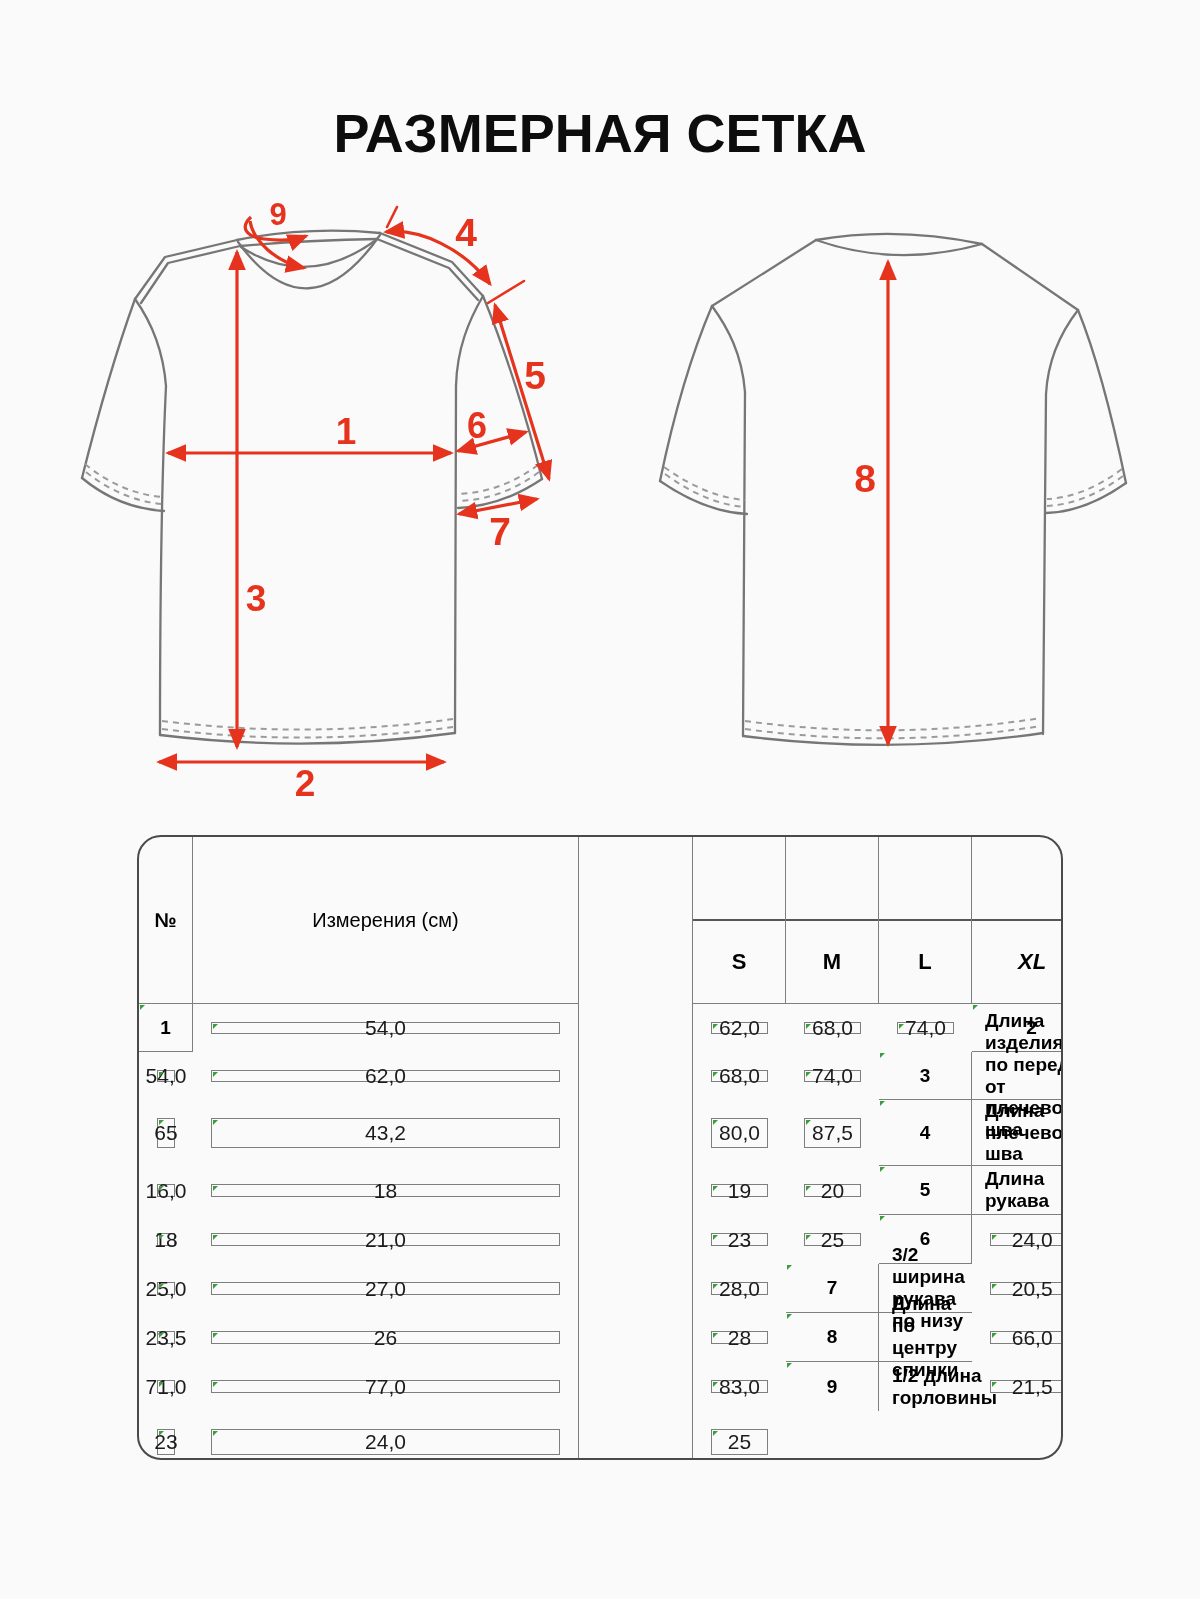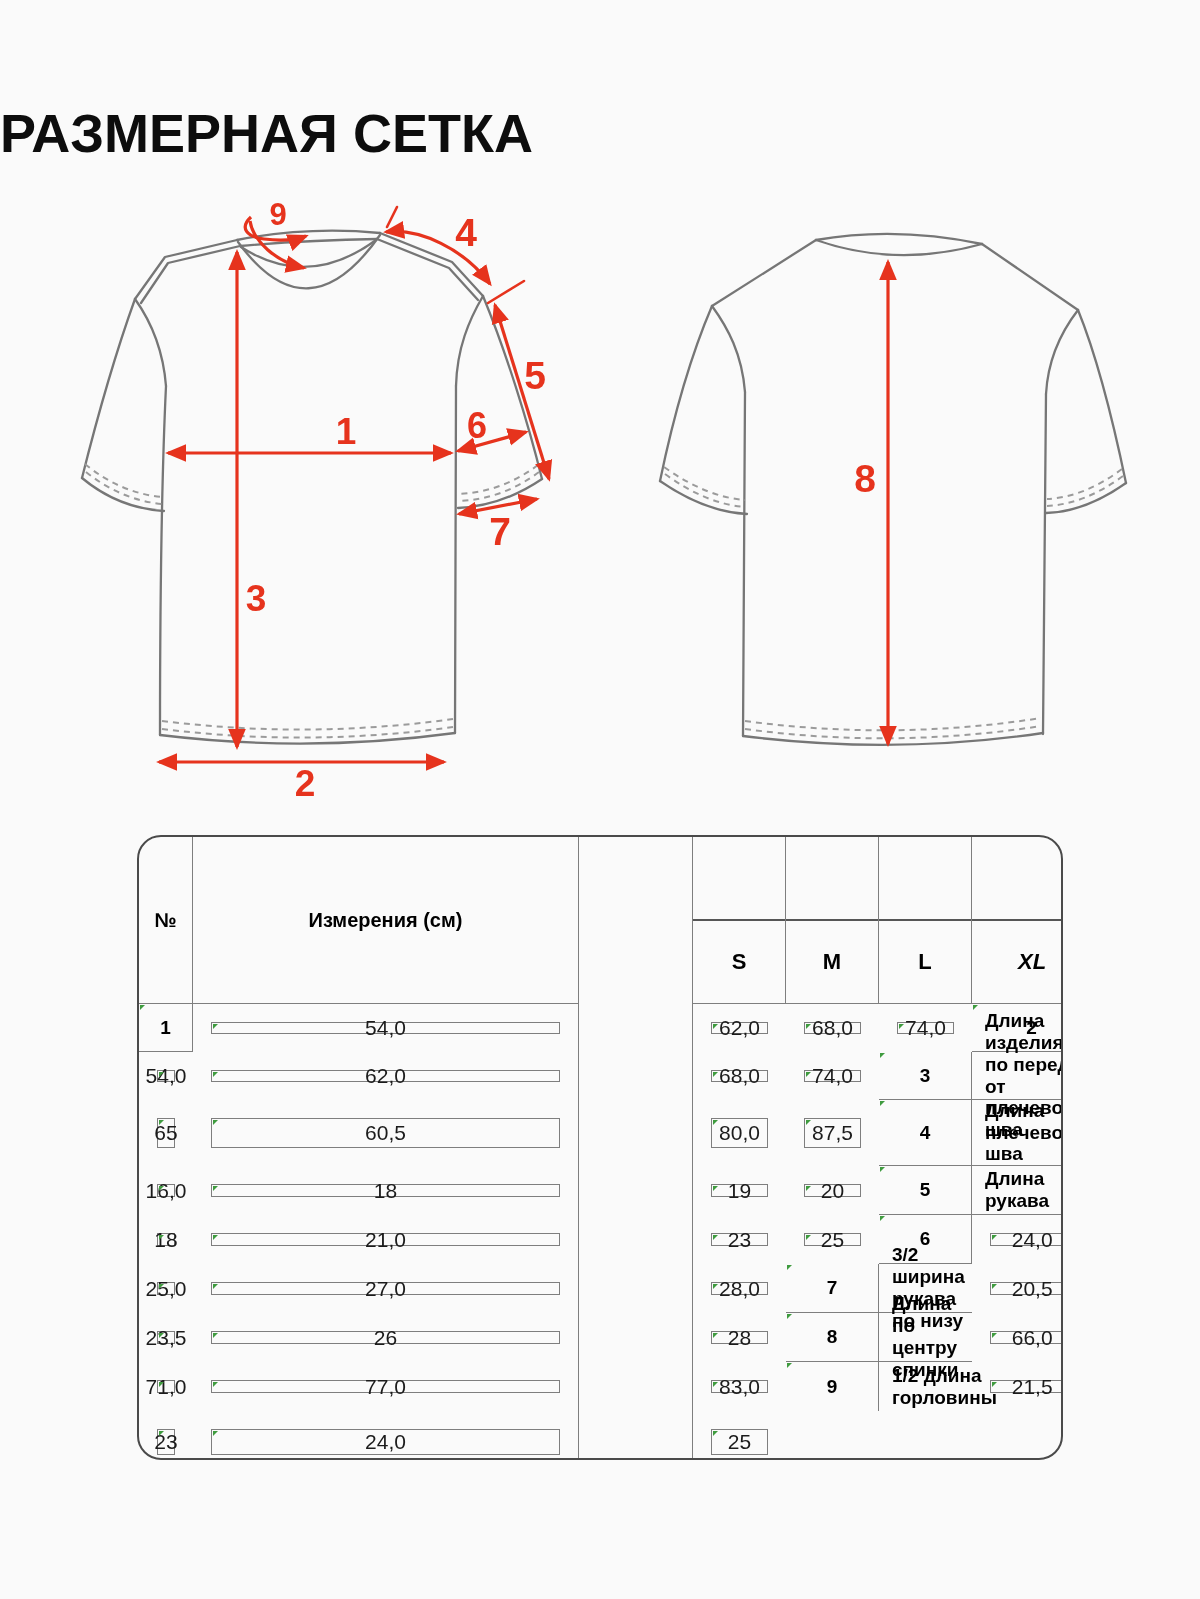--- a/index.html
+++ b/index.html
@@ -3,21 +3,21 @@
 <meta charset="utf-8">
 <style>
   html,body{margin:0;padding:0;}
   body{
     width:1200px;height:1599px;position:relative;overflow:hidden;
     background:#fafafa;
     font-family:"Liberation Sans","DejaVu Sans",sans-serif;
   }
   .page-title{
     position:absolute;top:102px;left:0;width:1200px;
-    text-align:left;font-size:54px;font-weight:bold;letter-spacing:0px;
+    text-align:center;font-size:54px;font-weight:bold;letter-spacing:0px;
     color:#0d0d0d;
   }
   svg.diagram{position:absolute;top:0;left:0;}
   .shirt{stroke:#767676;stroke-width:2.3;fill:none;stroke-linecap:round;stroke-linejoin:round;}
   .stitch{stroke:#9b9b9b;stroke-width:2;fill:none;stroke-dasharray:6 5;}
   .ar{stroke:#e6331d;stroke-width:3.2;fill:none;marker-start:url(#ah);marker-end:url(#ah);}
   .ar1{stroke:#e6331d;stroke-width:3.2;fill:none;marker-end:url(#ah);}
   .tick{stroke:#e6331d;stroke-width:2.6;stroke-linecap:round;}
   .m-label{font-family:"Liberation Sans","DejaVu Sans",sans-serif;font-weight:bold;fill:#e6331d;text-anchor:middle;}
 
@@ -26,21 +26,21 @@
     position:absolute;left:137px;top:835px;width:926px;height:625px;
     border:2px solid #4a4a4a;border-radius:24px;overflow:hidden;
     box-sizing:border-box;background:transparent;
     display:grid;
     grid-template-columns:54px 385px 115px 93px 93px 93px 1fr;
     grid-template-rows:167px 48px 48px 66px 49px 49px 49px 49px 49px 1fr;
   }
   .cell{display:flex;align-items:center;justify-content:center;position:relative;box-sizing:border-box;color:#000;}
   .spacer-col{grid-column:3;grid-row:1 / span 10;border-left:1px solid #7e7e7e;border-right:1px solid #7e7e7e;}
   .h-num{grid-column:1;grid-row:1;border-right:1px solid #7e7e7e;border-bottom:1px solid #7e7e7e;font-weight:bold;font-size:20px;}
-  .h-label{grid-column:2;grid-row:1;border-bottom:1px solid #7e7e7e;font-weight:bold;font-size:20px;}
+  .h-label{grid-column:2;grid-row:1;border-bottom:1px solid #7e7e7e;font-weight:normal;font-size:20px;}
   .h-size{display:flex;flex-direction:column;align-items:stretch;justify-content:flex-start;
           border-right:1px solid #7e7e7e;border-bottom:1px solid #7e7e7e;box-sizing:border-box;position:relative;}
   .h-size.last{border-right:none;font-style:italic;}
   .h-size .htop{height:82px;border-bottom:2px solid #565656;}
   .h-size .hbot{flex:1;display:flex;align-items:center;justify-content:center;font-weight:bold;font-size:22px;color:#000;}
   .c-num{border-right:1px solid #7e7e7e;border-bottom:1px solid #7e7e7e;font-weight:bold;font-size:19px;}
   .c-label{border-bottom:1px solid #7e7e7e;justify-content:flex-start;padding:2px 10px 2px 13px;
            font-weight:bold;font-size:19px;line-height:1.15;text-align:left;}
   .c-num.lastrow,.c-label.lastrow{border-bottom:none;}
   .v-cell{border:1px solid #7e7e7e;margin:18px;font-size:21px;font-weight:normal;color:#1b1b1b;background:transparent;}
@@ -192,21 +192,21 @@
 
   <div class="cell c-num">2</div>
   <div class="cell v-cell">54,0</div>
   <div class="cell v-cell">62,0</div>
   <div class="cell v-cell">68,0</div>
   <div class="cell v-cell">74,0</div>
 
   <div class="cell c-num">3</div>
   <div class="cell c-label">Длина изделия по переду от плечевого шва</div>
   <div class="cell v-cell">65</div>
-  <div class="cell v-cell">60,5</div>
+  <div class="cell v-cell">43,2</div>
   <div class="cell v-cell">80,0</div>
   <div class="cell v-cell">87,5</div>
 
   <div class="cell c-num">4</div>
   <div class="cell c-label">Длина плечевого шва</div>
   <div class="cell v-cell">16,0</div>
   <div class="cell v-cell">18</div>
   <div class="cell v-cell">19</div>
   <div class="cell v-cell">20</div>
 

